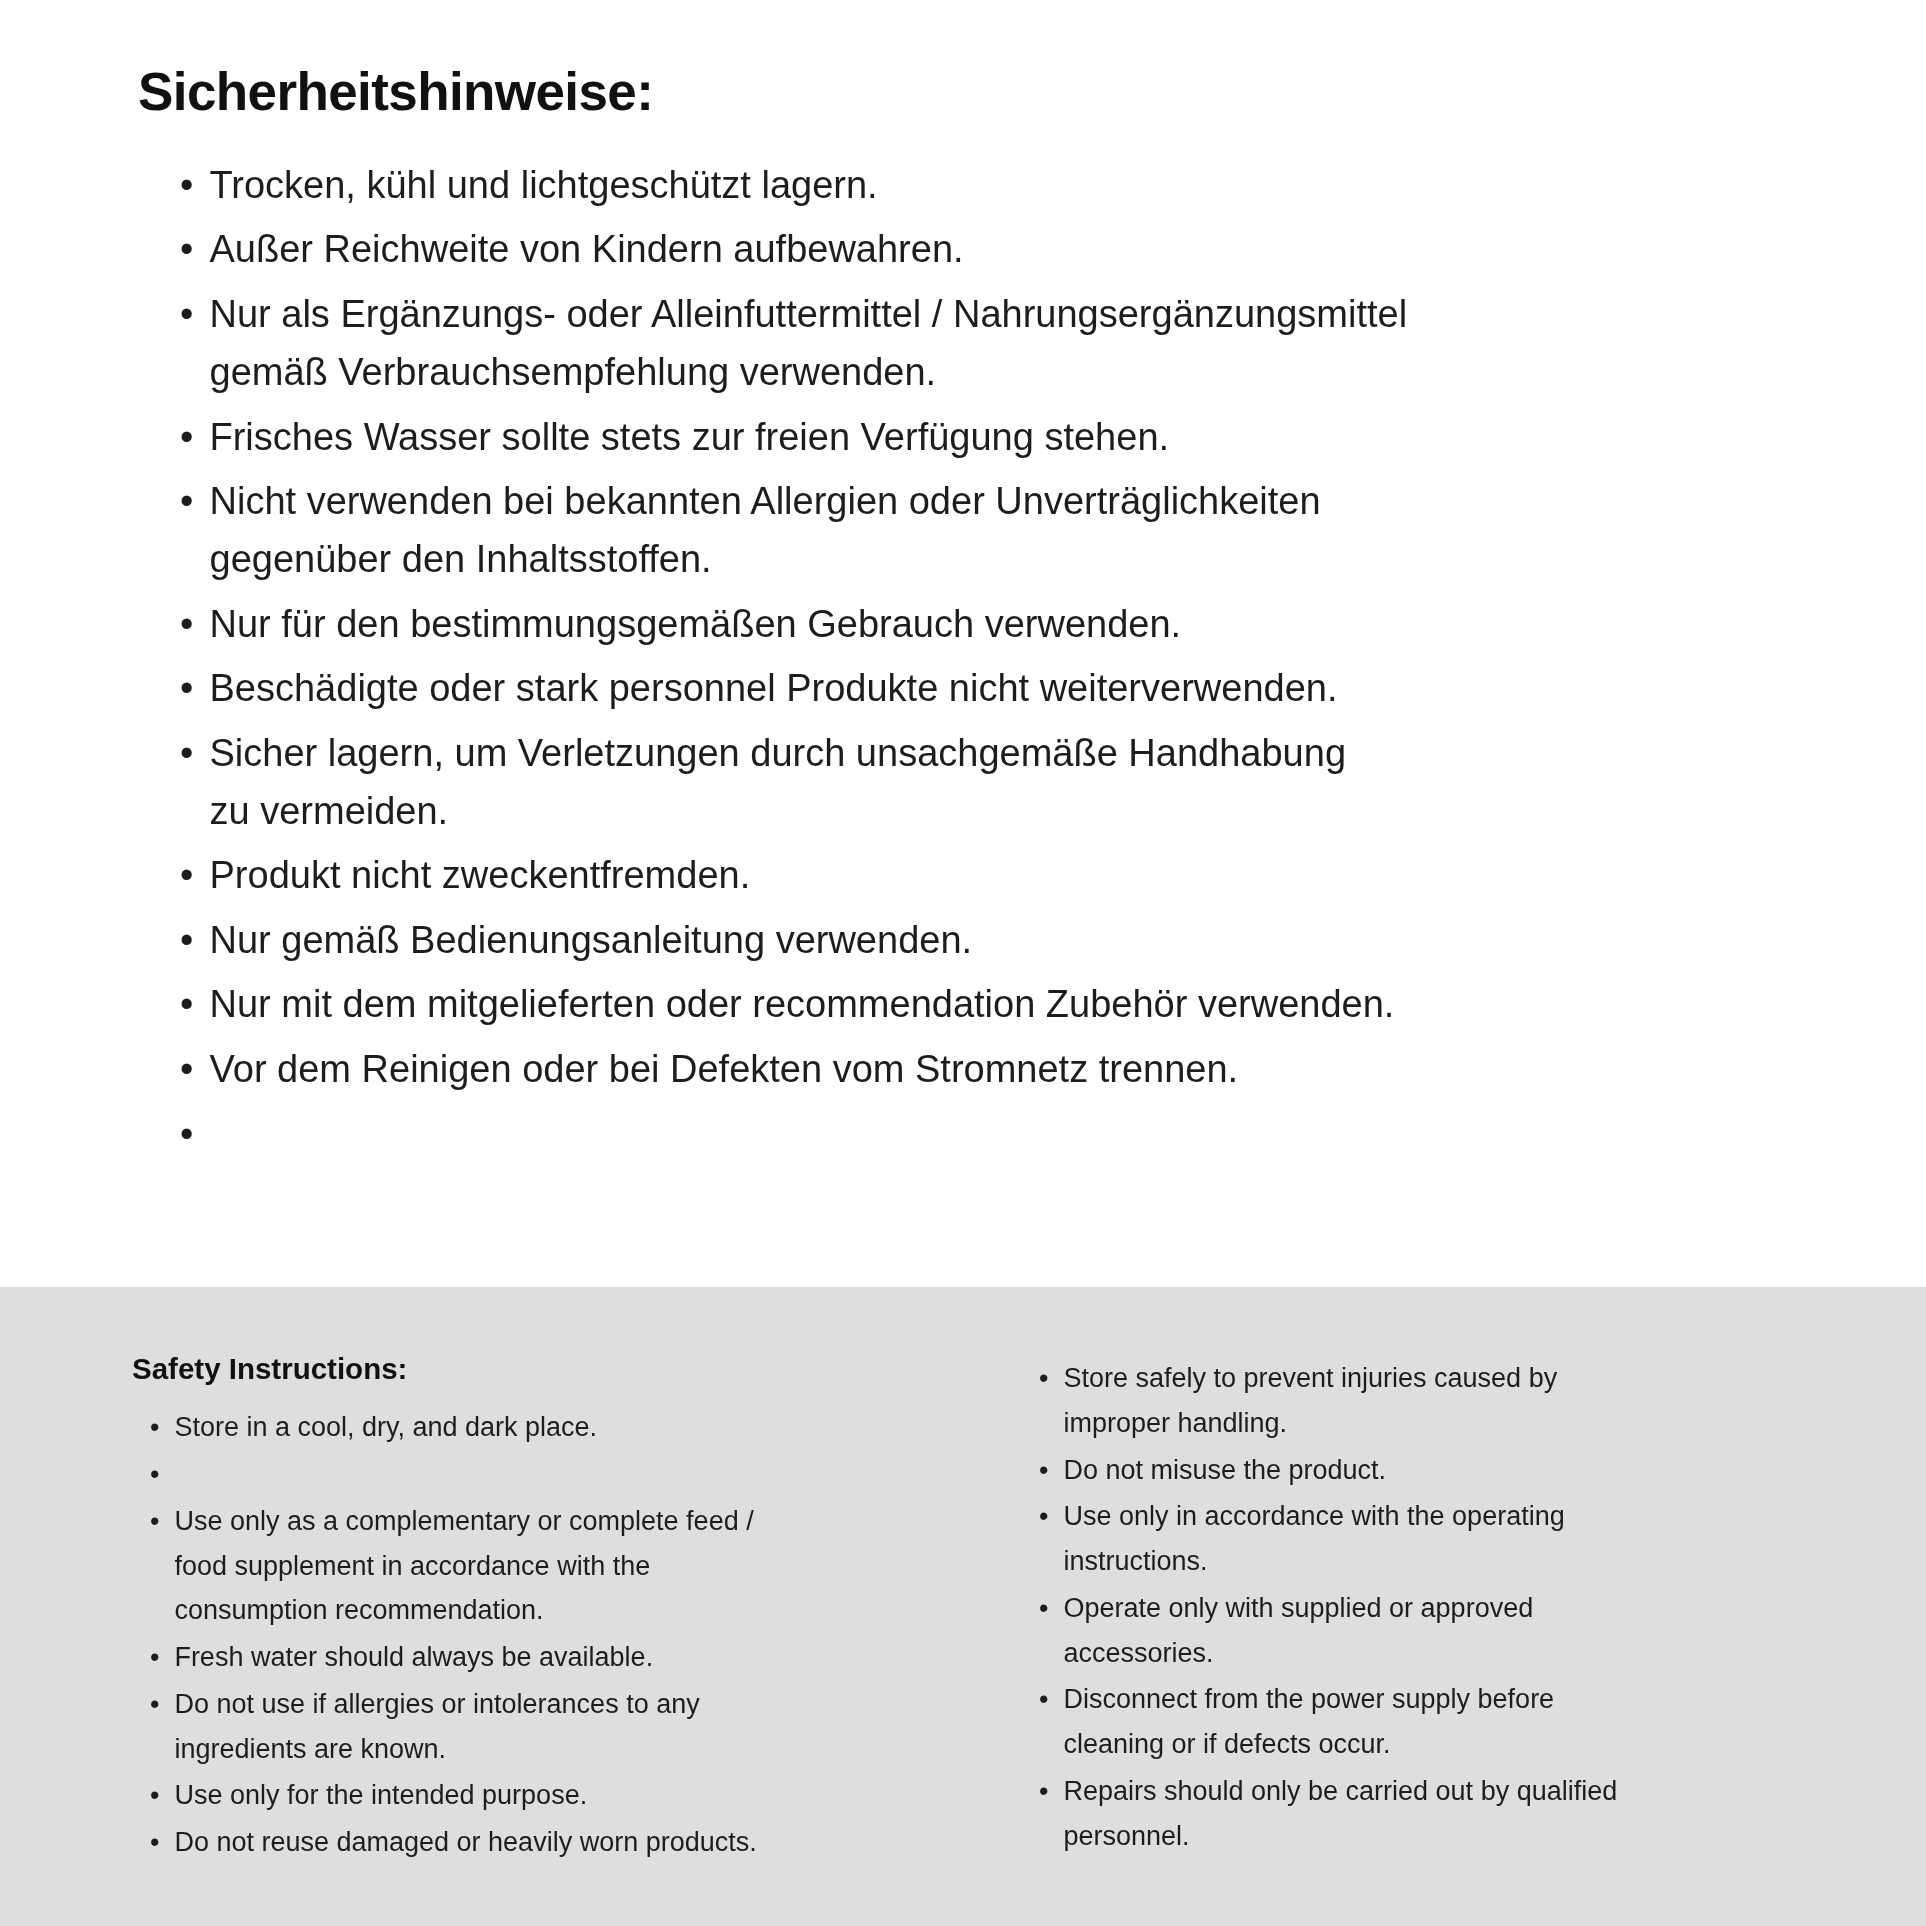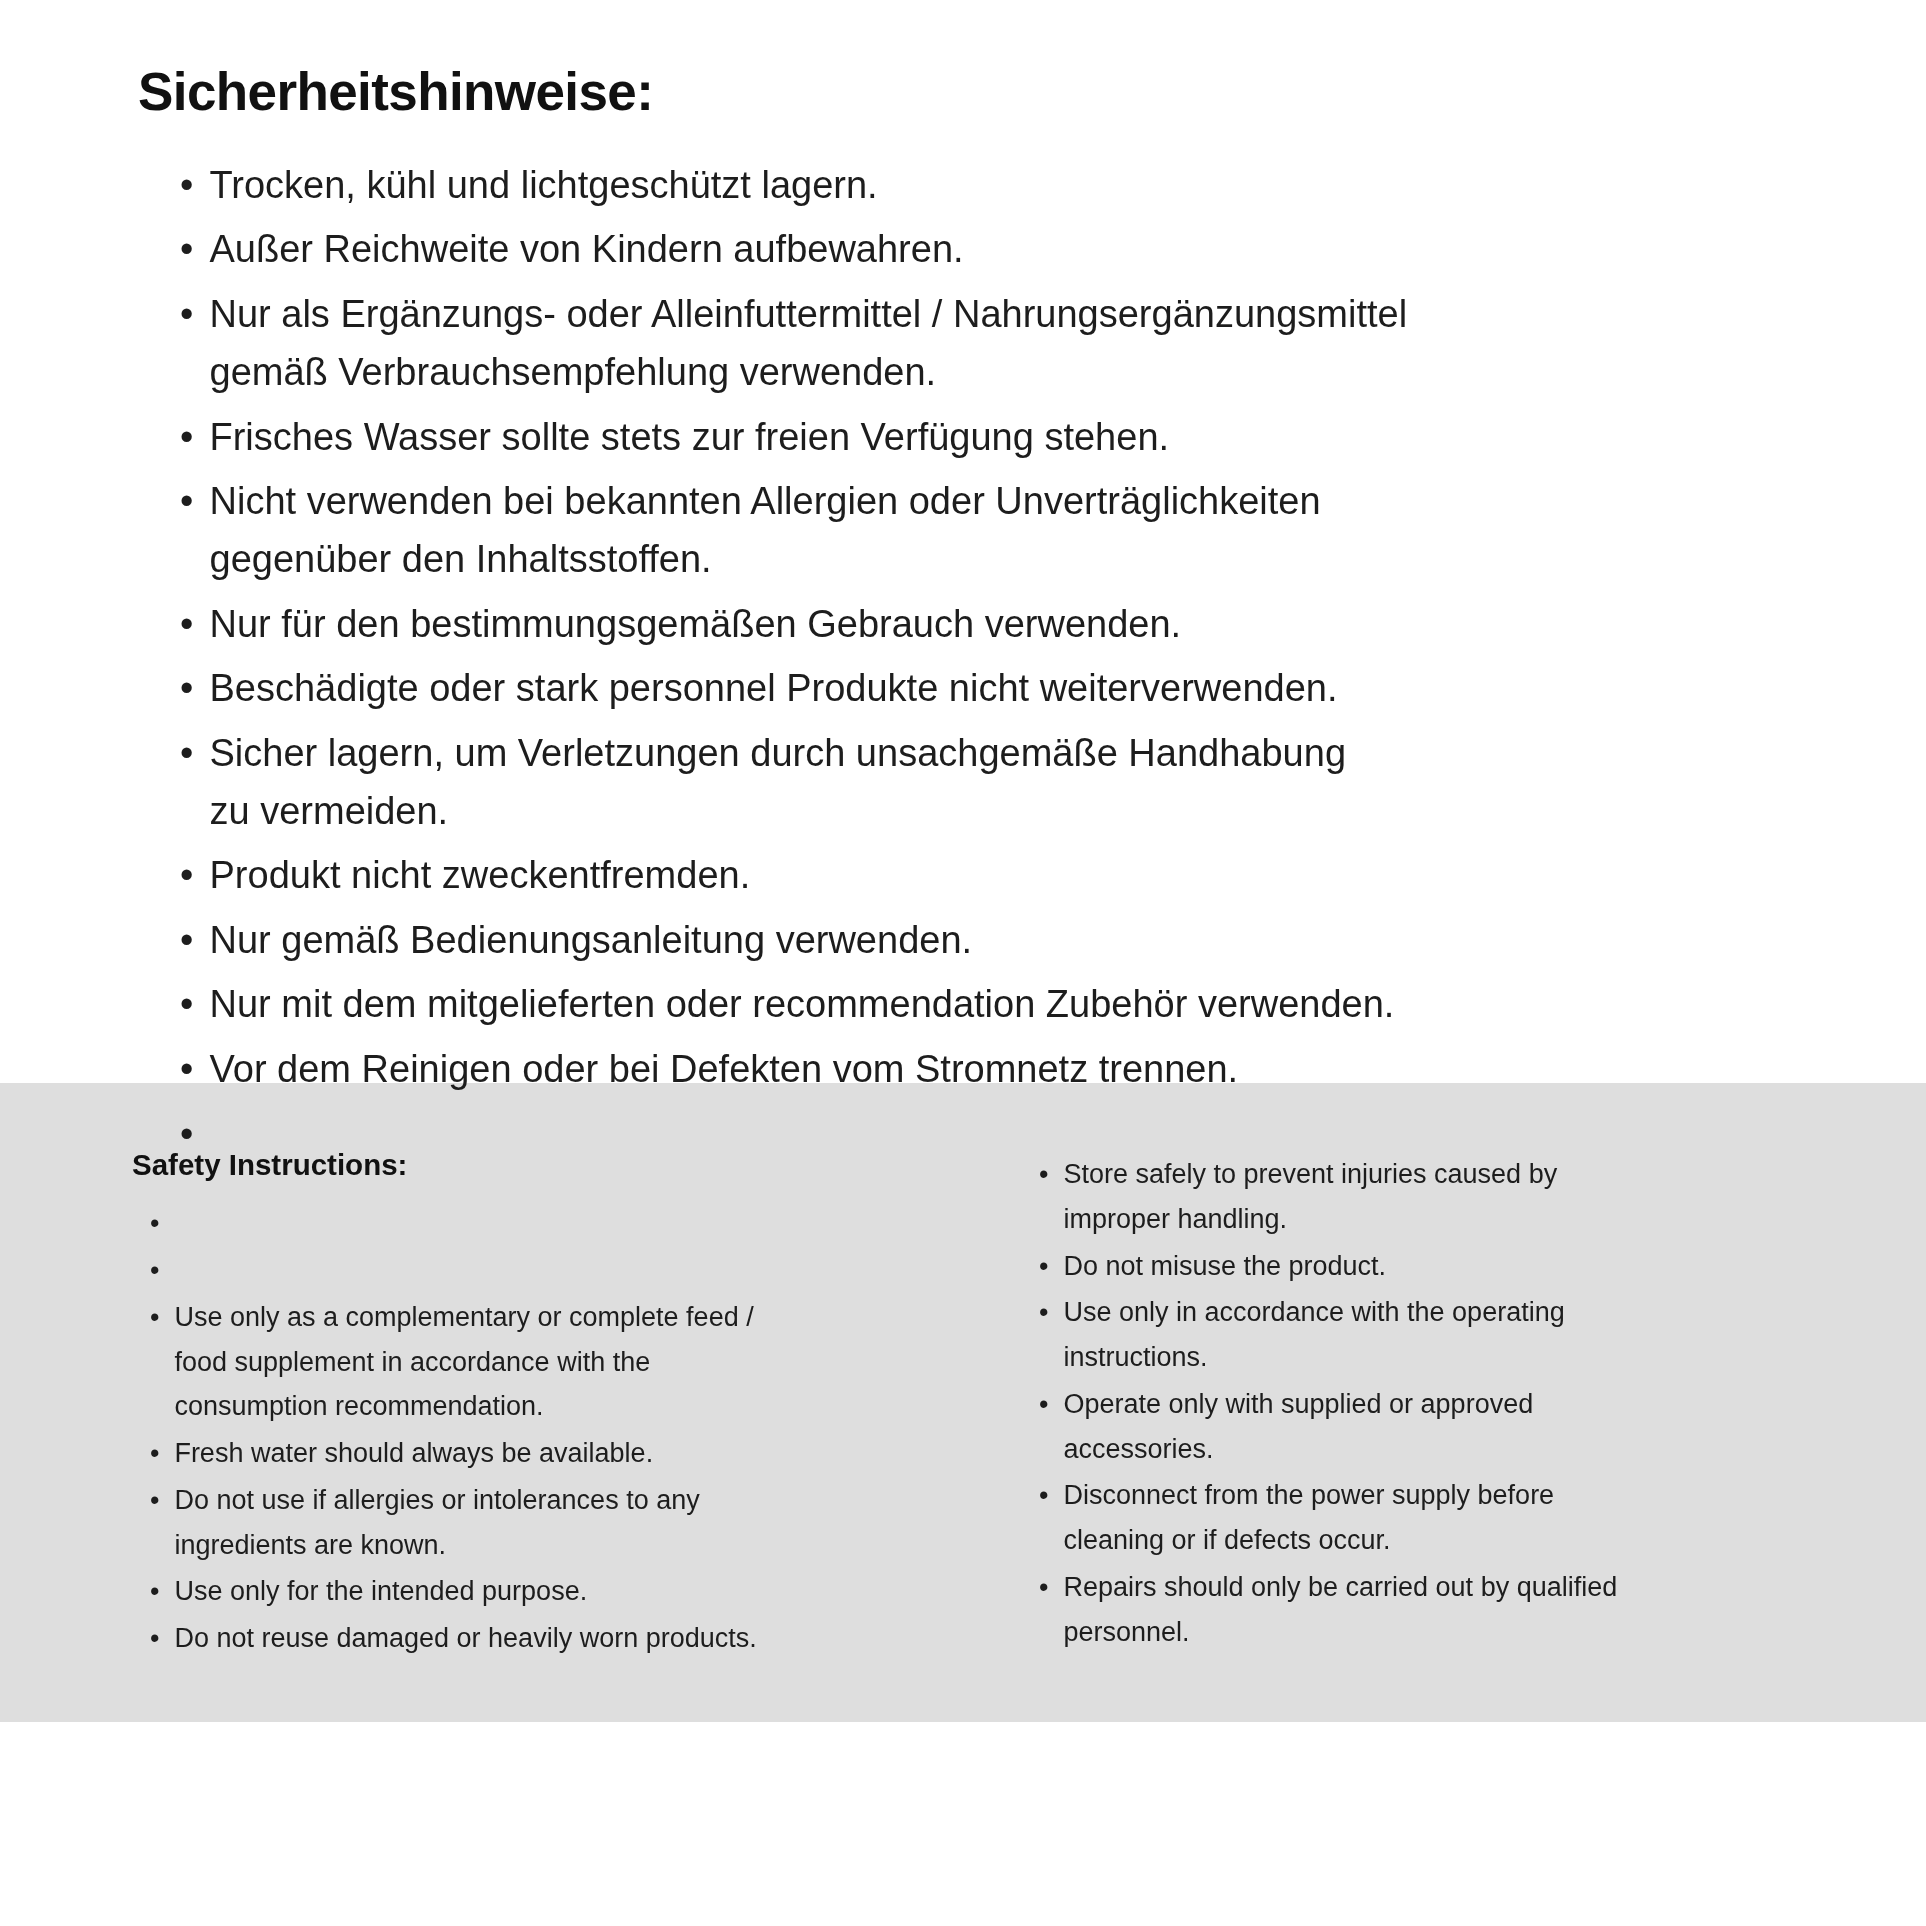--- a/index.html
+++ b/index.html
@@ -10,21 +10,21 @@
   }
   html,body{margin:0;padding:0;}
   body{
     width:1926px;height:1926px;overflow:hidden;
     background:var(--page-bg);
     color:var(--body-color);
     font-family:"Liberation Sans","DejaVu Sans",sans-serif;
   }
   section{box-sizing:border-box;}
   .de-section{
-    height:1083px;
+    height:1287px;
     padding:62px 64px 0 138px;
   }
   .de-heading{
     font-size:53px;line-height:1.15;font-weight:700;
     letter-spacing:-0.6px;
     margin:0 0 33px 0;color:var(--heading-color);
   }
   ul.blist{list-style:none;margin:0;padding:0;}
   .item{display:flex;align-items:flex-start;}
   .dot{flex:0 0 auto;}
@@ -124,20 +124,21 @@
     </ul>
 </section>
 
 <section class="en-section">
   <div class="col-left">
     <h2 class="en-heading">Safety Instructions:</h2>
     <ul class="blist">
 
         <li class="item">
           <span class="dot">•</span>
+          <span class="txt">Store in a cool, dry, and dark place.</span>
         </li>
 
         <li class="item">
           <span class="dot">•</span>
         </li>
 
         <li class="item">
           <span class="dot">•</span>
           <span class="txt">Use only as a complementary or complete feed /
 food supplement in accordance with the

